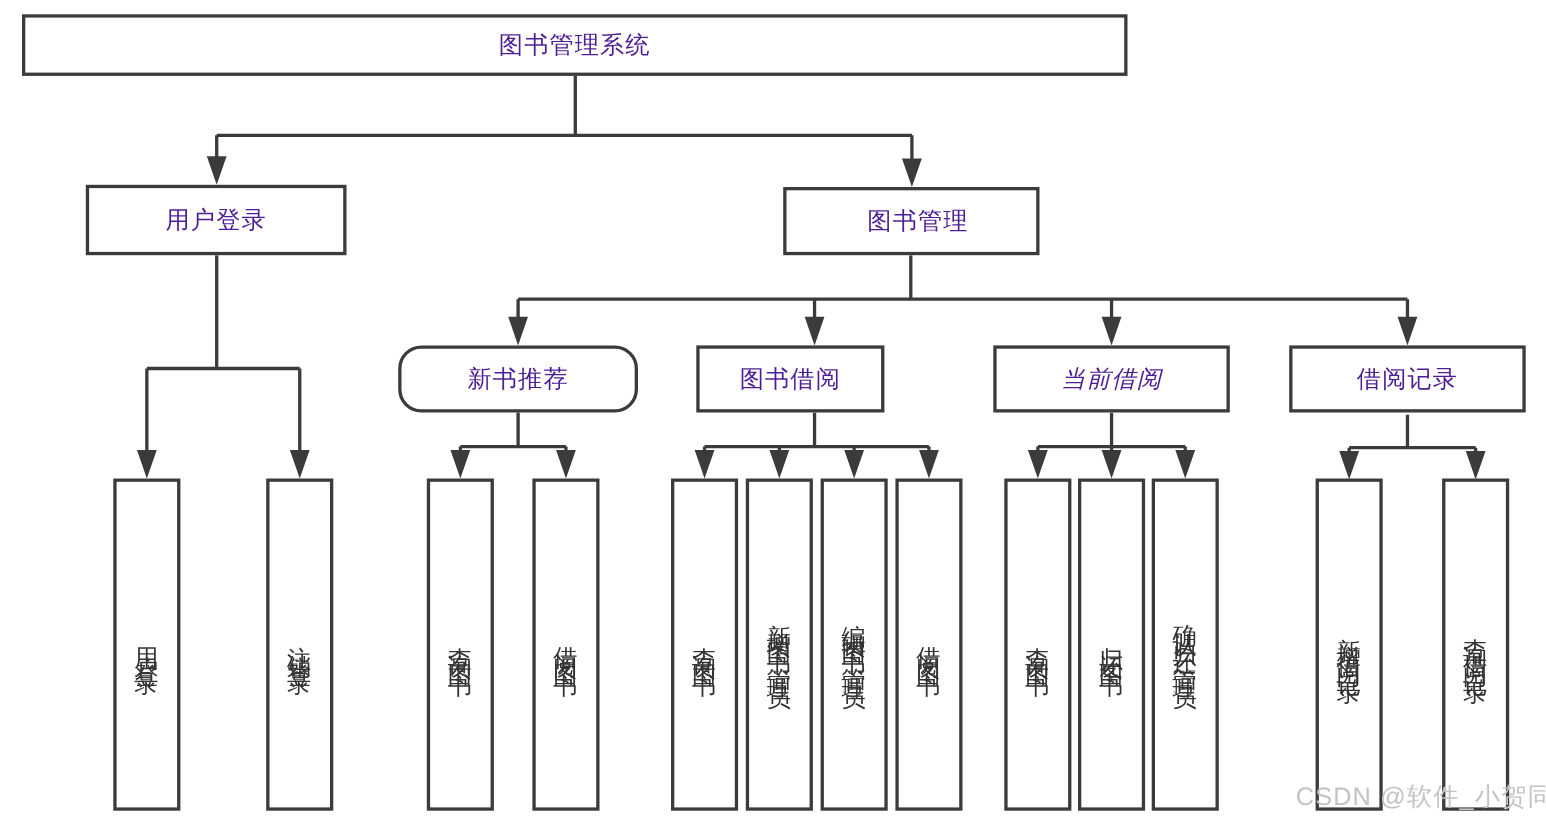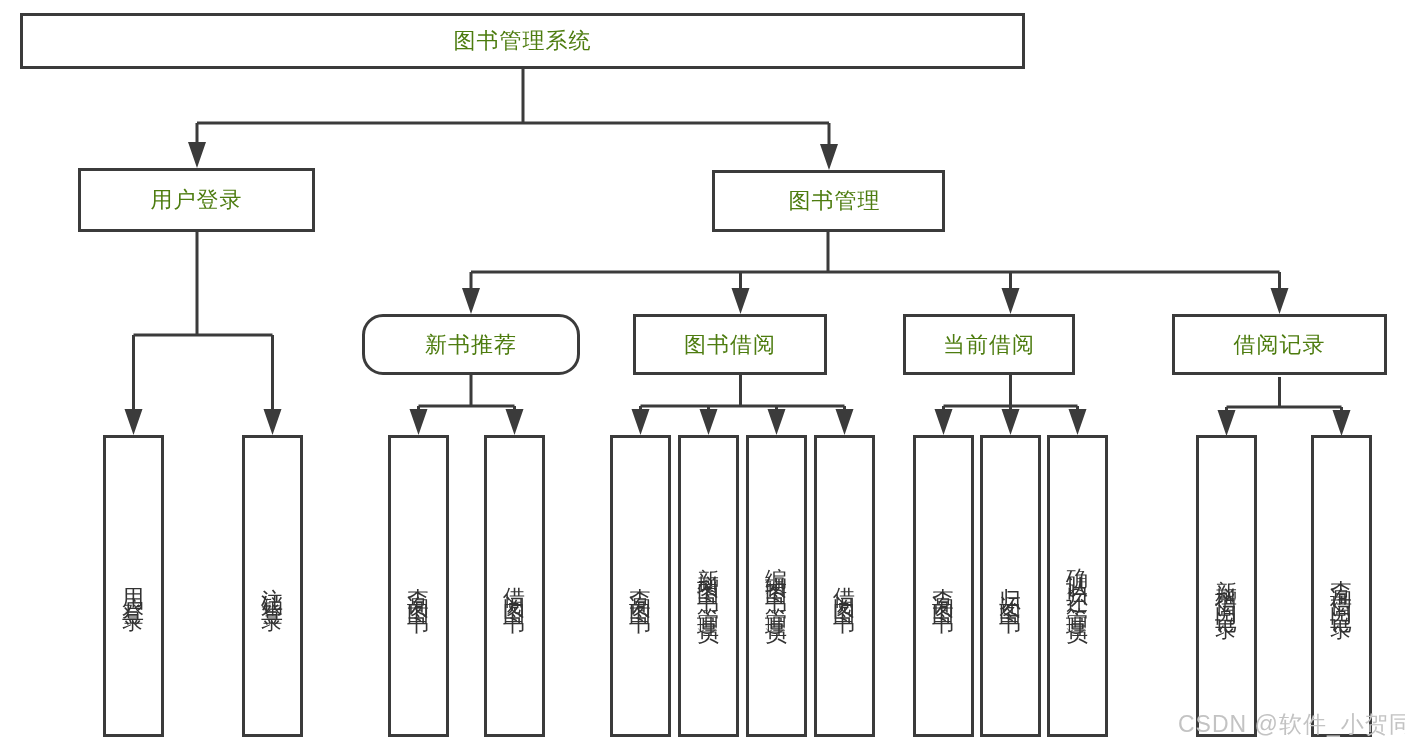--- a/index.html
+++ b/index.html
@@ -23,21 +23,21 @@
   }
   .hbox {
     position: absolute;
     box-sizing: border-box;
     border: 3px solid #3b3b3b;
     background: #ffffff;
     display: flex;
     align-items: center;
     justify-content: center;
     font-size: 22px;
-    color: #4d7c0f;
+    color: #4c1d95;
     letter-spacing: 1px;
     z-index: 2;
   }
   .leaf {
     position: absolute;
     top: 435px;
     width: 61px;
     height: 302px;
     box-sizing: border-box;
     border: 3px solid #3b3b3b;
@@ -112,22 +112,22 @@
       M1217.5,410 L1235.5,410 L1226.5,436 Z
       M1332.5,410 L1350.5,410 L1341.5,436 Z"></path>
   </svg>
 
   <div class="hbox" style="left:20px; top:13px; width:1005px; height:56px;">图书管理系统</div>
 
   <div class="hbox" style="left:78px; top:168px; width:237px; height:64px;">用户登录</div>
   <div class="hbox" style="left:712px; top:170px; width:233px; height:62px;padding-left:12px;">图书管理</div>
 
   <div class="hbox" style="left:362px; top:314px; width:218px; height:61px;border-radius:21px;">新书推荐</div>
-  <div class="hbox" style="left:633px; top:314px; width:194px; height:61px;">图书借阅</div>
-  <div class="hbox" style="left:903px; top:314px; width:172px; height:61px;">当前借阅</div>
+  <div class="hbox" style="left:633px; top:314px; width:171px; height:61px;">图书借阅</div>
+  <div class="hbox" style="left:903px; top:314px; width:215px; height:61px;font-style:italic;">当前借阅</div>
   <div class="hbox" style="left:1172px; top:314px; width:215px; height:61px;">借阅记录</div>
 
   <div class="leaf" style="left:103px;">用户登录</div>
   <div class="leaf" style="left:242px;">注销登录</div>
 
   <div class="leaf" style="left:388px;">查询图书</div>
   <div class="leaf" style="left:484px;">借阅图书</div>
 
   <div class="leaf" style="left:610px;">查询图书</div>
   <div class="leaf" style="left:678px;">新增图书（管理员）</div>

